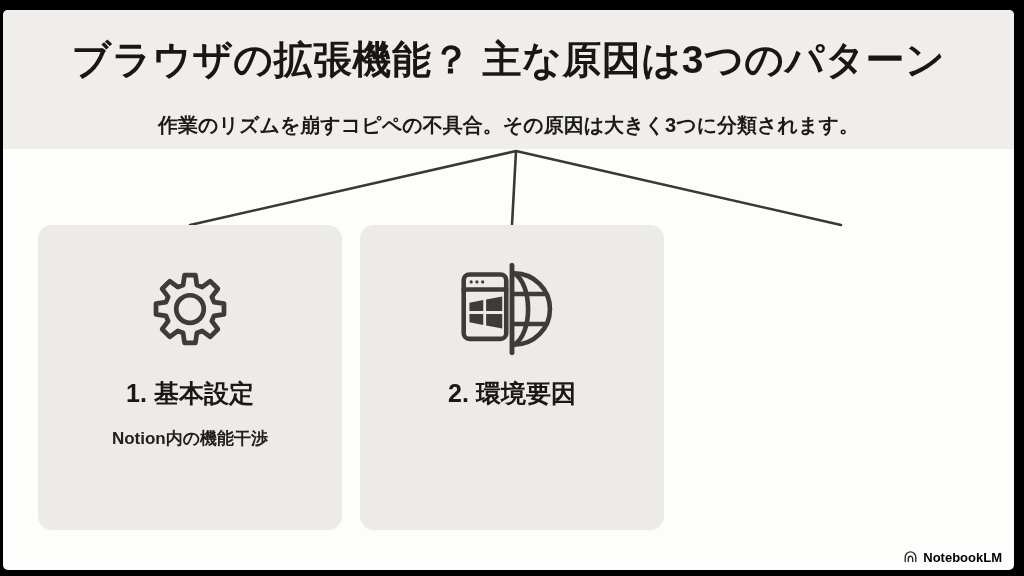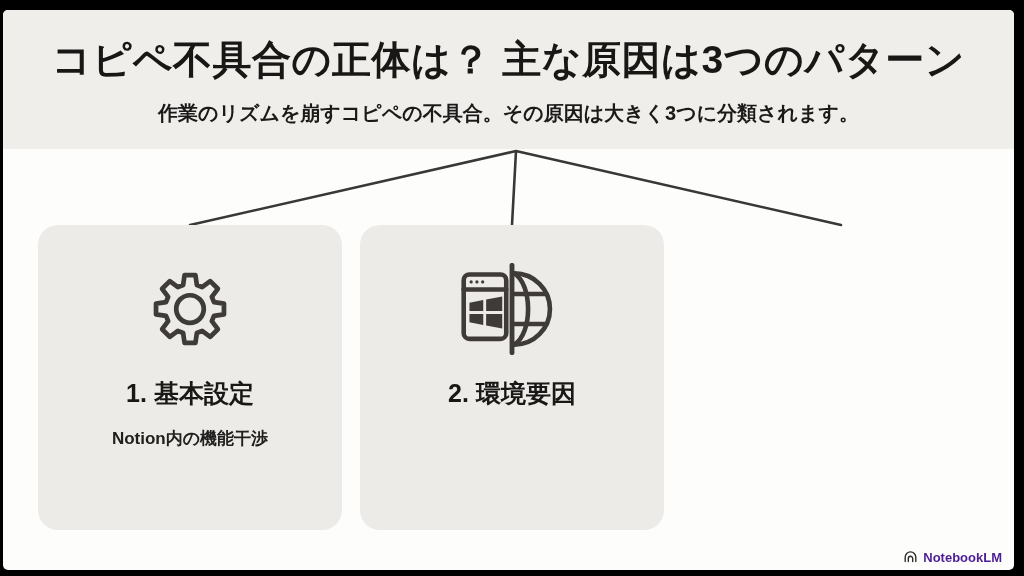--- a/index.html
+++ b/index.html
@@ -24,38 +24,38 @@
     text-align:center;
   }
   .title {
     padding-top:23px;
     font-size:39px;
     font-weight:800;
     letter-spacing:0.5px;
     color:#181715;
   }
   .subtitle {
-    margin-top:13px;
+    margin-top:25px;
     font-size:20px;
     font-weight:700;
     color:#1b1a18;
   }
   .connector {
     position:absolute; left:0; top:139px;
     width:1011px; height:78px;
   }
   .cards {
     position:absolute; left:35px; top:215px;
     width:948px;
     display:flex; gap:18px;
   }
   .card {
     width:304px; height:305px;
     background:#edebe8;
-    border-radius:20px;
+    border-radius:14px;
     padding-top:28px;
     text-align:center;
   }
   .icon-box {
     height:112px;
     display:flex; align-items:center; justify-content:center;
   }
   .card-title {
     margin-top:12px;
     font-size:25px;
@@ -65,31 +65,31 @@
   .card-body {
     margin-top:14px;
     font-size:17px;
     font-weight:700;
     color:#21201e;
     line-height:1.75;
   }
   .brand {
     position:absolute; right:12px; bottom:5px;
     display:flex; align-items:center; gap:5px;
-    font-size:13px; font-weight:600; color:#4c1d95;
+    font-size:13px; font-weight:600; color:#000000;
   }
   svg.icon { stroke:#3e3b38; fill:none; stroke-linejoin:round; stroke-linecap:round; }
 </style>
 </head>
 <body>
 
 <div class="canvas">
 
   <div class="header">
-    <div class="title">コピペ不具合の正体は？ 主な原因は3つのパターン</div>
+    <div class="title">ブラウザの拡張機能？ 主な原因は3つのパターン</div>
     <div class="subtitle">作業のリズムを崩すコピペの不具合。その原因は大きく3つに分類されます。</div>
   </div>
 
   <svg class="connector" viewBox="0 0 1011 78">
     <path d="M513 2 L187 76 M513 2 L509 76 M513 2 L838 76" stroke="#3a3835" stroke-width="2.6" fill="none" stroke-linecap="round"></path>
   </svg>
 
   <div class="cards">
 
     <div class="card">

